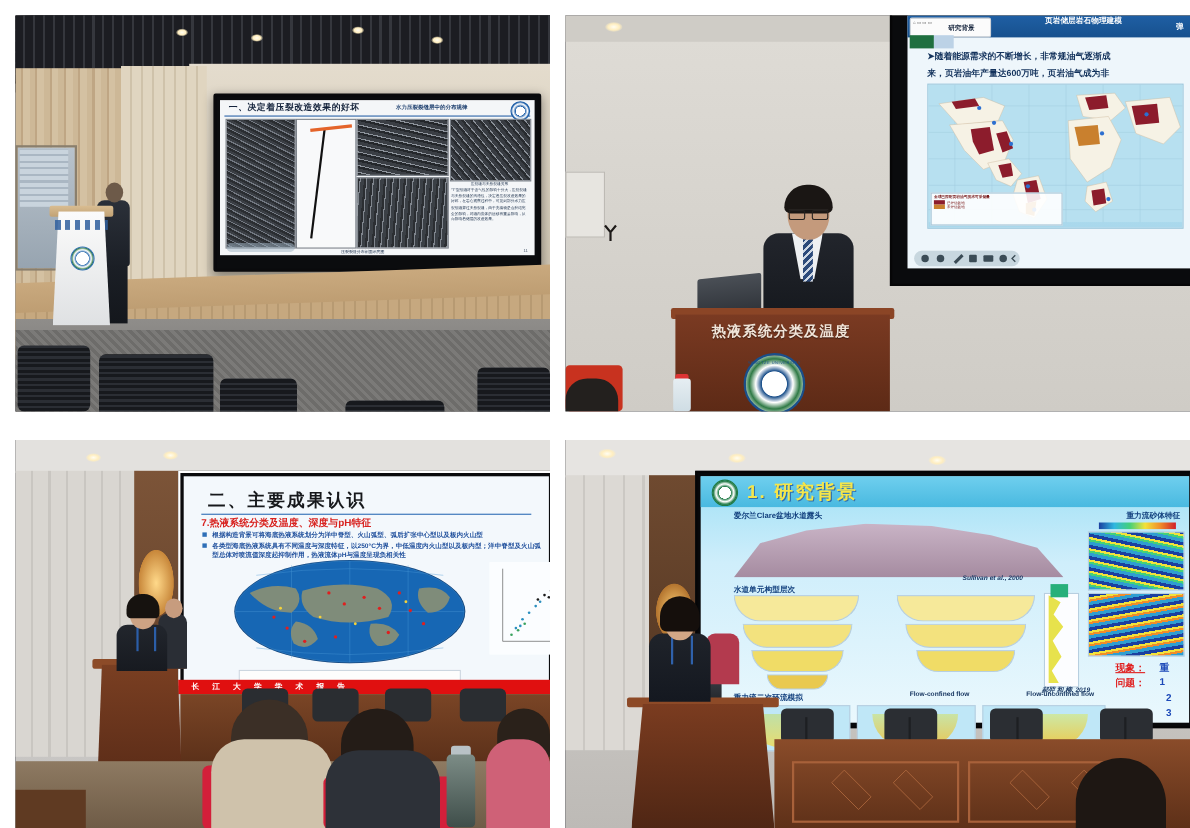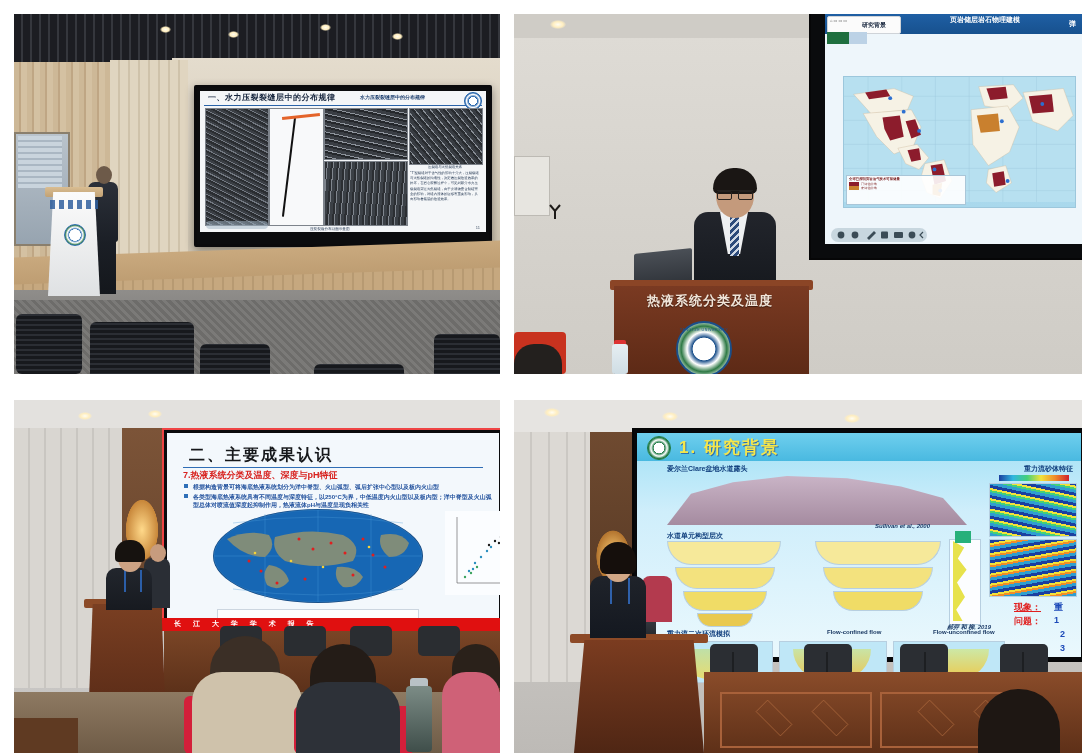--- a/index.html
+++ b/index.html
@@ -137,21 +137,21 @@
   #photo3{left:14px;top:400px;width:486px;height:353px;}
   #photo3 .wall{position:absolute;inset:0;background:linear-gradient(180deg,#d8d6d3,#c4c2c0);}
   #photo3 .ceil{position:absolute;left:0;top:0;width:100%;height:30px;background:#e3e1de;}
   #photo3 .wallpanel{position:absolute;left:0;top:28px;width:112px;height:260px;
      background:repeating-linear-gradient(90deg,#d9d6d1 0 14px,#c9c6c1 14px 16px);}
   #photo3 .woodcol{position:absolute;left:108px;top:28px;width:40px;height:260px;
      background:linear-gradient(180deg,#7c5438,#5d3d27);}
   #photo3 .lamp{position:absolute;left:112px;top:100px;width:32px;height:60px;
      background:radial-gradient(ellipse at 50% 50%,#ffd98a,#c8873a 70%,transparent 72%);}
   #photo3 .screen{position:absolute;left:148px;top:28px;width:338px;height:192px;
-     background:#0a0b0d;border:2px solid #ef4444;}
+     background:#0a0b0d;border:2px solid #ffffff;}
   #photo3 .slide{position:absolute;inset:3px;background:#f3f8fc;}
   #photo3 .s-title{position:absolute;left:22px;top:12px;font-size:16px;font-weight:bold;color:#16181b;letter-spacing:2px;}
   #photo3 .s-rule{position:absolute;left:16px;top:34px;width:300px;height:1px;background:#2f6db5;}
   #photo3 .s-sub{position:absolute;left:16px;top:36px;font-size:9px;font-weight:bold;color:#d8221f;}
   #photo3 .s-b1,#photo3 .s-b2{position:absolute;left:26px;font-size:6px;color:#1f4f9c;line-height:8px;font-weight:bold;}
   #photo3 .s-b1{top:50px;} #photo3 .s-b2{top:60px;}
   #photo3 .bsq{position:absolute;left:17px;width:4px;height:4px;background:#2e6fb7;}
   #photo3 .oval{position:absolute;left:46px;top:76px;width:210px;height:94px;border-radius:50%;
      background:radial-gradient(ellipse at 45% 45%,#1e6fb8 0%,#1457a0 55%,#0d3d78 100%);
      box-shadow:inset 0 0 14px rgba(0,0,0,.35);}
@@ -260,21 +260,21 @@
       <div class="wallR"></div>
       <div class="wallL"></div>
       <div class="wallL2"></div>
       <div class="panels"></div>
       <div class="door"></div>
       <div class="door-gl"></div>
 
       <div class="screen">
         <div class="slide">
           <div style="position:absolute;left:4px;top:2px;right:4px;height:12px;border-bottom:1px solid #2a63a8;"></div>
-          <div style="position:absolute;left:8px;top:1px;font-size:8px;font-weight:bold;color:#14233b;letter-spacing:.5px;">一、水力压裂裂缝层中的分布规律</div>
+          <div style="position:absolute;left:8px;top:1px;font-size:8px;font-weight:bold;color:#14233b;letter-spacing:.5px;">一、决定着压裂改造效果的好坏</div>
           <div style="position:absolute;left:160px;top:3px;font-size:5px;color:#1d3f6e;font-weight:bold;">水力压裂裂缝层中的分布规律</div>
           <div style="position:absolute;right:4px;top:1px;width:16px;height:16px;border-radius:50%;
                       background:radial-gradient(circle,#fff 36%,#1e5fa8 38%,#fff 58%,#1e5fa8 74%,#fff 86%);border:1px solid #1e5fa8;"></div>
 
           <div style="position:absolute;left:5px;top:17px;width:62px;height:116px;border:1px solid #7d838b;
                       background:repeating-linear-gradient(27deg,#2a2d31 0 2px,#717780 2px 3px,#3a3e44 3px 5px);"></div>
           <div style="position:absolute;left:69px;top:17px;width:53px;height:116px;border:1px solid #7d838b;background:#f8f9fa;"></div>
           <div style="position:absolute;left:88px;top:26px;width:2px;height:100px;background:#111;transform:rotate(7deg);"></div>
           <div style="position:absolute;left:82px;top:24px;width:38px;height:3px;background:#e4642a;transform:rotate(-6deg);"></div>
           <div style="position:absolute;left:124px;top:17px;width:82px;height:50px;border:1px solid #7d838b;
@@ -327,20 +327,22 @@
           <div class="slide-hdr"></div>
           <div class="hdr-txt">页岩储层岩石物理建模</div>
           <div style="position:absolute;right:10px;top:5px;color:#fff;font-size:7px;font-weight:bold;">弹</div>
           <div class="ppt-bar">
             <div class="tabs">⌂ ▭ ▭ ▭</div>
             <div style="position:absolute;left:34px;top:4px;font-size:6px;font-weight:bold;color:#14233b;">研究背景</div>
           </div>
           <div class="sidebit"></div>
           <div class="sidebit2"></div>
 
+          <div class="bullets">➤随着能源需求的不断增长，非常规油气逐渐成</div>
+          <div class="bullets" style="top:45px;">来，页岩油年产量达600万吨，页岩油气成为非</div>
 
           <div class="map">
             <svg viewBox="0 0 240 130" class="worldshape">
               <rect width="240" height="130" fill="#b7e0f0"></rect>
               <g stroke="#9ec8dc" stroke-width="0.4">
                 <path d="M0 20H240M0 45H240M0 70H240M0 95H240M0 118H240"></path>
                 <path d="M25 0V130M60 0V130M95 0V130M130 0V130M165 0V130M200 0V130"></path>
               </g>
               <path d="M10 18 L52 12 L72 20 L66 34 L28 38 Z" fill="#f6f2e5" stroke="#cdb79a" stroke-width=".4"></path>
               <path d="M22 16 L44 13 L48 20 L26 23 Z" fill="#8c1c2c"></path>

